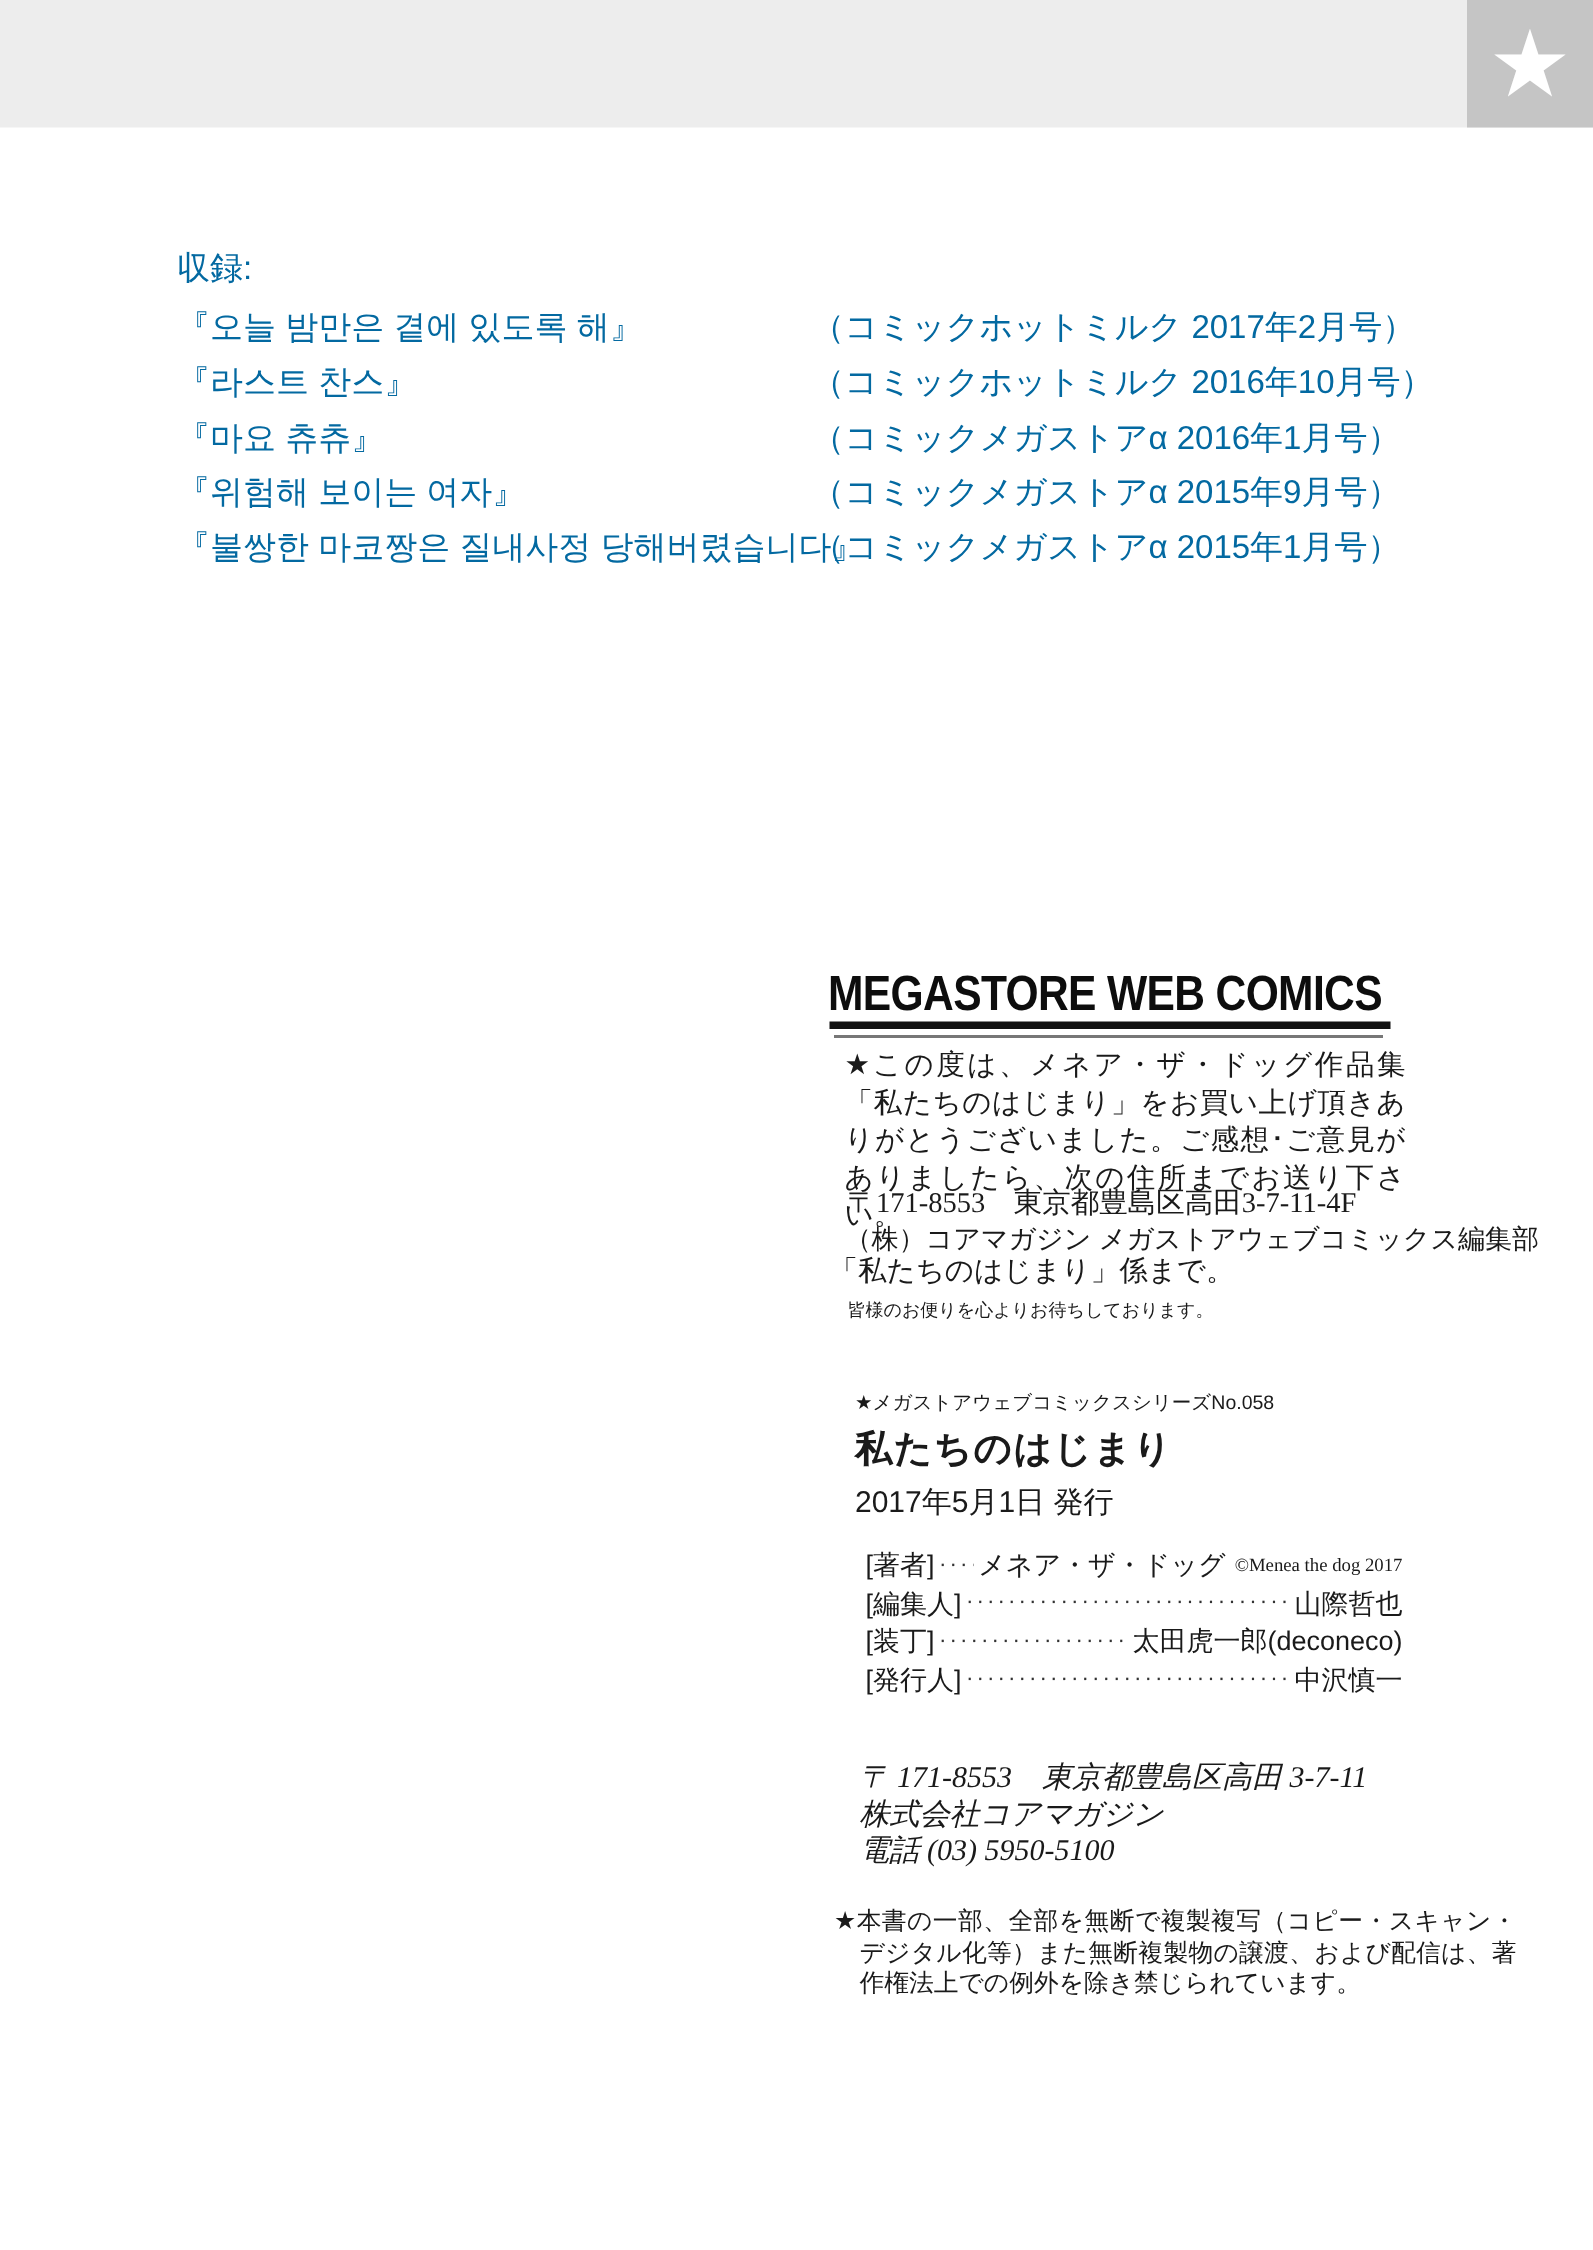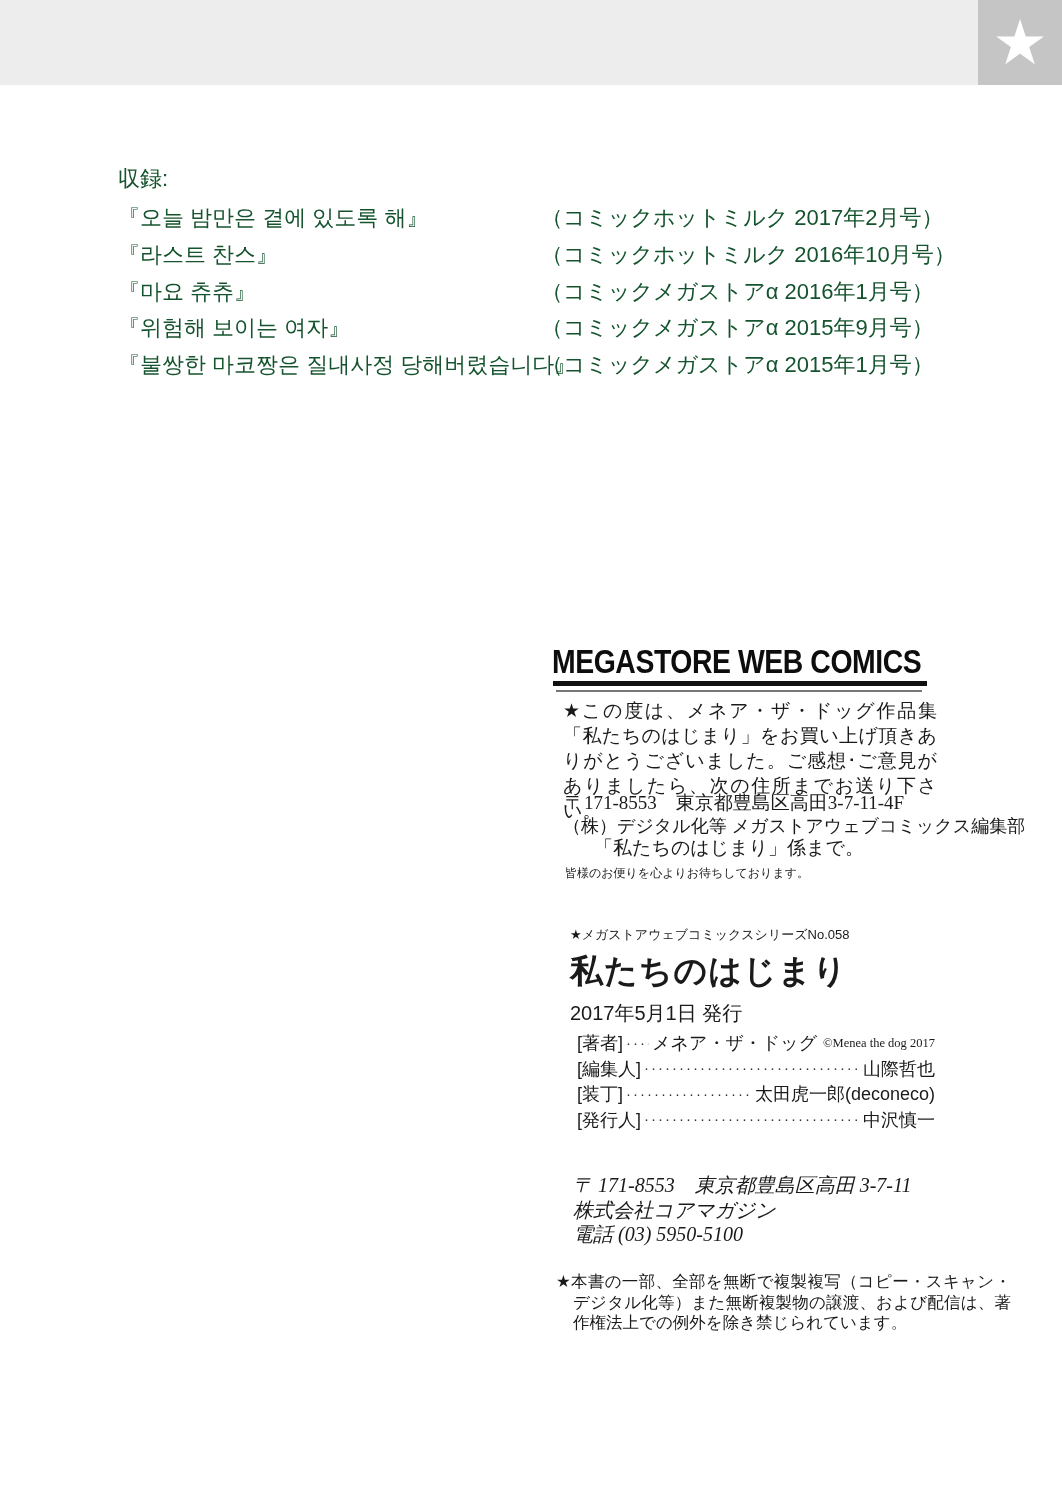--- a/index.html
+++ b/index.html
@@ -8,45 +8,45 @@
     background:#ffffff;color:#1a1a1a;
     font-family:"Liberation Sans","DejaVu Sans",sans-serif;
   }
   
   .topbar{position:absolute;left:0;top:0;width:1062px;height:85px;background:#ededed;}
   .star-box{position:absolute;right:0;top:0;width:84px;height:85px;background:#c5c5c5;
     display:flex;align-items:center;justify-content:center;cursor:pointer;}
   .star{color:#ffffff;font-size:62px;line-height:1;font-family:"DejaVu Sans",sans-serif;}
 
   
-  .contents{position:absolute;left:118px;top:166px;width:850px;font-size:22px;color:#14532d;}
+  .contents{position:absolute;left:118px;top:166px;width:850px;font-size:22px;color:#0369a1;}
   .contents-heading{line-height:26px;margin-bottom:8px;}
   .contents-row{display:flex;line-height:36.8px;}
   .story-title{flex:none;width:423px;white-space:nowrap;}
   .story-source{flex:none;white-space:nowrap;}
 
   
   .brand{position:absolute;left:552px;top:643px;margin:0;font-size:33px;font-weight:bold;
     letter-spacing:-0.5px;color:#0d0d0d;white-space:nowrap;
     transform:scaleX(0.86);transform-origin:left top;}
   .rule-thick{position:absolute;left:553px;top:681px;width:374px;height:5px;background:#111;}
   .rule-thin{position:absolute;left:556px;top:690px;width:366px;height:2px;background:#777;}
 
   .thanks{position:absolute;left:563px;top:698px;width:374px;margin:0;
     font-size:19px;line-height:25px;text-align:justify;}
 
   .addr1{position:absolute;left:553px;top:792px;width:372px;line-height:22.5px;}
   .addr1 .postal{font-family:"Liberation Serif","DejaVu Serif",serif;font-size:19px;padding-left:12px;white-space:nowrap;}
   .addr1 .editor{font-size:18px;padding-left:10px;white-space:nowrap;}
-  .addr1 .attention{font-size:19px;text-align:center;padding-right:20px;white-space:nowrap;}
+  .addr1 .attention{font-size:19px;text-align:left;padding-right:20px;white-space:nowrap;}
   .addr1 .greeting{font-size:12px;padding-left:12px;margin-top:2px;white-space:nowrap;}
 
   .series{position:absolute;left:570px;top:926px;}
   .series-line{font-size:13px;white-space:nowrap;}
-  .book-title{font-size:33px;font-weight:bold;margin-top:5px;letter-spacing:1px;white-space:nowrap;}
+  .book-title{font-size:25px;font-weight:bold;margin-top:5px;letter-spacing:1px;white-space:nowrap;}
   .pub-date{font-size:20px;margin-top:6px;white-space:nowrap;}
 
   .credits{position:absolute;left:577px;top:1031px;width:358px;font-size:18px;}
   .credit-row{display:flex;align-items:flex-start;line-height:25.5px;}
   .credit-label{flex:none;white-space:nowrap;}
   .leader{flex:1 1 auto;overflow:hidden;white-space:nowrap;color:#333;align-self:center;
     font-size:15px;line-height:10px;height:12px;margin:0 3px;}
   .leader::after{content:"······································································";letter-spacing:2px;}
   .credit-name{flex:none;white-space:nowrap;}
   .credit-note{flex:none;white-space:nowrap;font-size:12.5px;margin-left:6px;
@@ -96,21 +96,21 @@
 </section>
 
 <h1 class="brand">MEGASTORE WEB COMICS</h1>
 <div class="rule-thick"></div>
 <div class="rule-thin"></div>
 
 <p class="thanks">★この度は、メネア・ザ・ドッグ作品集「私たちのはじまり」をお買い上げ頂きありがとうございました。ご感想･ご意見がありましたら、次の住所までお送り下さい。</p>
 
 <div class="addr1">
   <div class="postal">〒171-8553　東京都豊島区高田3-7-11-4F</div>
-  <div class="editor">（株）デジタル化等 メガストアウェブコミックス編集部</div>
+  <div class="editor">（株）コアマガジン メガストアウェブコミックス編集部</div>
   <div class="attention">「私たちのはじまり」係まで。</div>
   <div class="greeting">皆様のお便りを心よりお待ちしております。</div>
 </div>
 
 <div class="series">
   <div class="series-line">★メガストアウェブコミックスシリーズNo.058</div>
   <div class="book-title">私たちのはじまり</div>
   <div class="pub-date">2017年5月1日 発行</div>
 </div>
 

